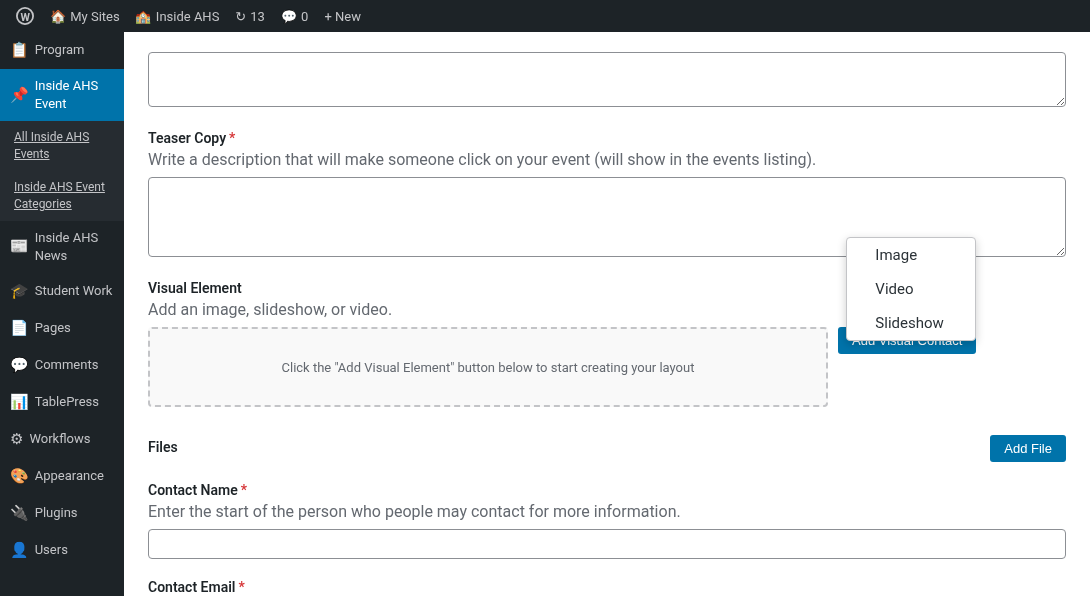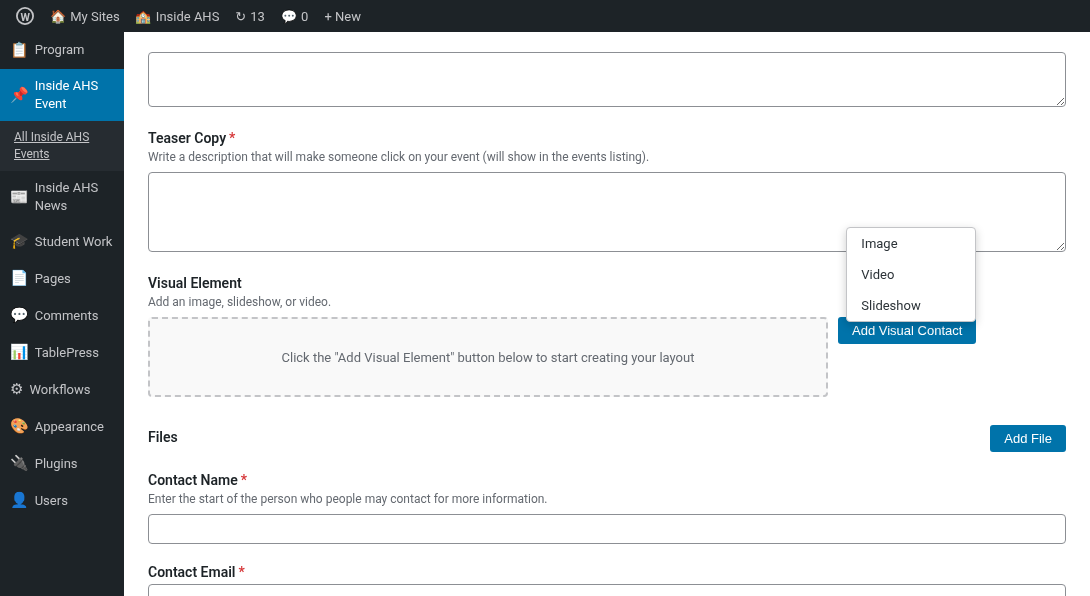--- a/index.html
+++ b/index.html
@@ -84,21 +84,21 @@
       font-size: 14px;
       font-weight: 600;
       color: #1d2327;
       margin-bottom: 4px;
       display: flex;
       align-items: center;
       gap: 3px;
     }
     .field-required { color: #d63638; font-size: 14px; }
     .field-desc {
-      font-size: 12px;
+      font-size: 16px;
       color: #646970;
       margin-bottom: 8px;
     }
     textarea.form-field {
       width: 100%;
       border: 1px solid #8c8f94;
       border-radius: 4px;
       padding: 8px;
       font-size: 13px;
       resize: vertical;
@@ -139,23 +139,23 @@
       border: 1px solid #c3c4c7;
       border-radius: 4px;
       box-shadow: 0 3px 10px rgba(0,0,0,0.2);
       position: absolute;
       right: 0;
       top: -90px;
       width: 130px;
       z-index: 100;
     }
     .dropdown-item {
-      padding: 8px 14px;
+      padding: 8px 28px;
       cursor: pointer;
-      font-size: 13px;
+      font-size: 15px;
       color: #2c3338;
     }
 
     .visual-element-row {
       display: flex;
       align-items: flex-start;
       gap: 10px;
       position: relative;
     }
     .visual-element-actions {
@@ -229,20 +229,23 @@
     </div>
 
     <div class="sidebar-item active">
       <span class="sidebar-icon">📌</span>
       <span>Inside AHS Event</span>
     </div>
 
     <div class="sidebar-submenu">
       <div class="sidebar-item">
         <span>All Inside AHS Events</span>
+      </div>
+      <div class="sidebar-item">
+        <span>Inside AHS Event Categories</span>
       </div>
     </div>
 
     <div class="sidebar-item">
       <span class="sidebar-icon">📰</span>
       <span>Inside AHS News</span>
     </div>
     <div class="sidebar-item">
       <span class="sidebar-icon">🎓</span>
       <span>Student Work</span>

